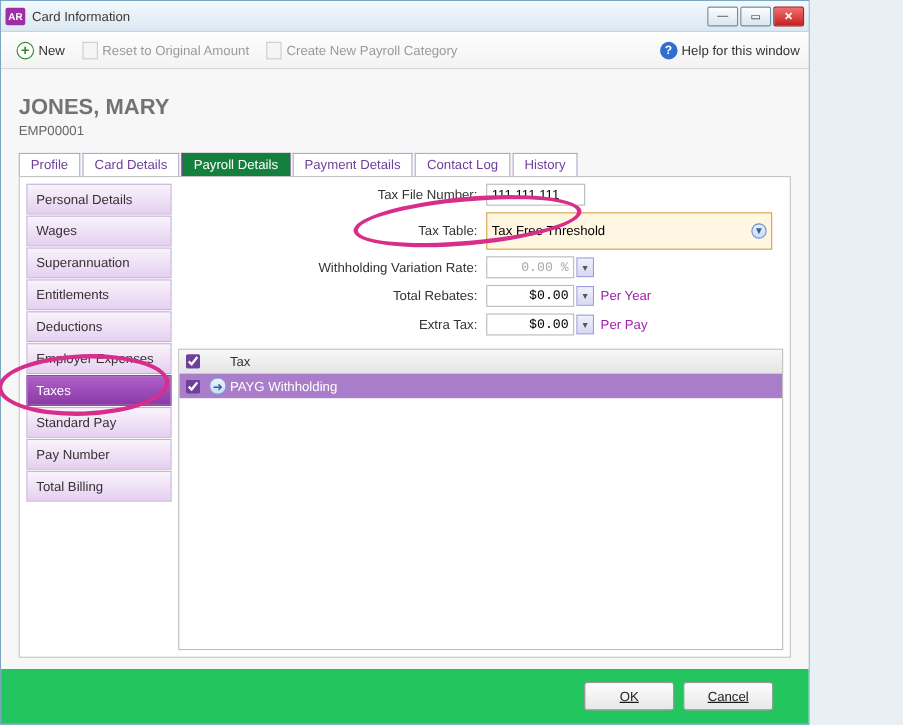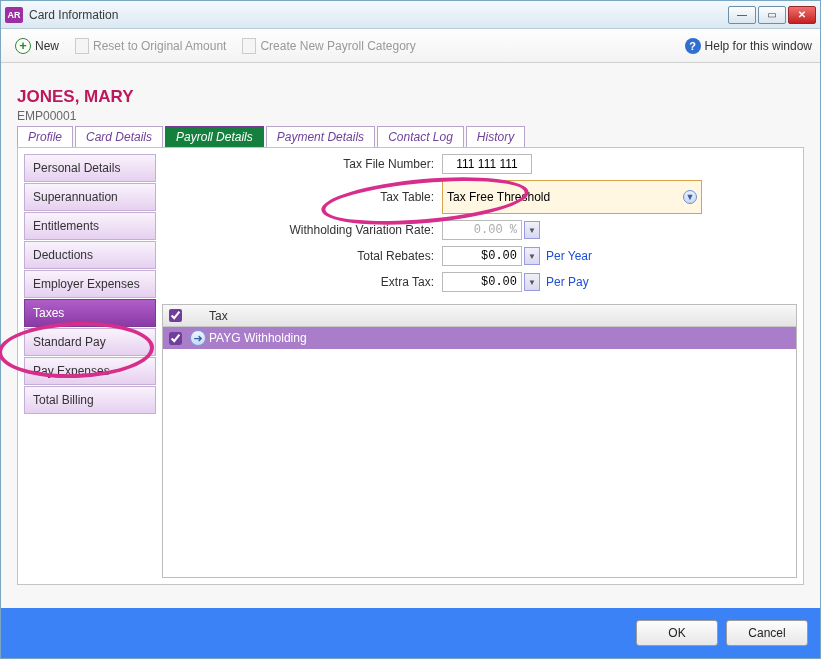--- a/index.html
+++ b/index.html
@@ -6,21 +6,21 @@
   body {
     margin: 0;
     font-family: "Segoe UI", Tahoma, sans-serif;
     font-size: 12px;
     background: #e8f0f4;
     width: 821px;
     height: 659px;
     overflow: hidden;
   }
   .window {
-    width: 821px;
+    width: 736px;
     height: 659px;
     background: #fff;
     border: 1px solid #7aa6c2;
     display: flex;
     flex-direction: column;
     position: relative;
   }
   .titlebar {
     height: 28px;
     background: linear-gradient(#f4f9fd, #dbe8f2);
@@ -95,27 +95,26 @@
   .help-icon{
     width:16px;height:16px;border-radius:50%;background:#2f6fd0;color:#fff;
     display:flex;align-items:center;justify-content:center;font-weight:bold;font-size:11px;
   }
   .content {
     flex: 1;
     background:#f7f7f7;
     padding: 24px 16px 10px 16px;
     position: relative;
   }
-  .emp-name { font-size: 17px; font-weight: bold; color:#be185d; }
+  .emp-name { font-size: 20px; font-weight: bold; color:#737373; }
   .emp-id { color:#666; margin-top:2px; }
   .tabs {
-    margin-top: 3px;
+    margin-top: 13px;
     display:flex;
     gap:2px;
-    font-style:italic;
   }
   .tab {
     padding: 3px 10px;
     font-size: 12px;
     background:#fff;
     border:1px solid #b6a6c9;
     border-bottom:none;
     color:#6f3f9b;
   }
   .tab.active {
@@ -161,21 +160,20 @@
     text-align:right;
     padding-right:8px;
     color:#333;
   }
   .txt {
     border:1px solid #b9b9b9;
     background:#fff;
     height:20px;
     padding:0 4px;
     font-size:12px;
-    text-align:center;
   }
   .combo {
     border:1px solid #d6a24a;
     background:#fff7e2;
     height:20px;
     width:260px;
     padding:16px 4px;
     position:relative;
     display:flex;align-items:center;
   }
@@ -184,21 +182,21 @@
     background:linear-gradient(#e8f0fb,#cadbf3);
     display:flex;align-items:center;justify-content:center;color:#3a5fa0;font-size:9px;
   }
   .numbox {
     width:80px;text-align:right;font-family:Liberation Mono, monospace;
   }
   .ddarrow{
     width:16px;height:18px;border:1px solid #9a9adf;background:linear-gradient(#f0f0fb,#d8d8f0);
     display:inline-flex;align-items:center;justify-content:center;margin-left:2px;font-size:8px;color:#555;
   }
-  .unit { margin-left:6px;color:#1d4ed8; }
+  .unit { margin-left:6px;color:#a21caf; }
   .table {
     border:1px solid #bcbcbc;
     position:absolute;
     left:0;right:0;top:150px;bottom:0;
     background:#fff;
     overflow:hidden;
   }
   .thead {
     height:22px;background:linear-gradient(#f8f8f8,#e4e4e4);
     border-bottom:1px solid #c8c8c8;
@@ -216,22 +214,23 @@
     width:22px;display:flex;justify-content:center;align-items:center;
   }
   .row-arrow{
     width:16px;height:16px;border-radius:50%;
     background:linear-gradient(#eef4fc,#cadbf3);
     border:1px solid #7a9ed8;color:#2f5fa6;font-size:11px;
     display:flex;align-items:center;justify-content:center;
   }
   .footer{
     display:flex;justify-content:flex-end;gap:8px;
-    padding:12px 12px;
-    background:#3b82f6;
+    padding:12px 32px;
+    background:#22c55e;
+    text-decoration:underline;
   }
   .btn{
     width:82px;height:26px;border:1px solid #9a9a9a;border-radius:3px;
     background:linear-gradient(#fdfdfd,#e7e7e7);font-size:12px;color:#222;
   }
 
   
   .annot {
     position:absolute;border:4px solid #d62e8a;border-radius:50%;
     pointer-events:none;
@@ -284,27 +283,28 @@
       <div class="tab active">Payroll Details</div>
       <div class="tab">Payment Details</div>
       <div class="tab">Contact Log</div>
       <div class="tab">History</div>
     </div>
 
     <div class="frame">
 
       <div class="sidebar">
         <div class="side-btn">Personal Details</div>
+        <div class="side-btn">Wages</div>
         <div class="side-btn">Superannuation</div>
         <div class="side-btn">Entitlements</div>
         <div class="side-btn">Deductions</div>
         <div class="side-btn">Employer Expenses</div>
         <div class="side-btn active">Taxes</div>
         <div class="side-btn">Standard Pay</div>
-        <div class="side-btn">Pay Expenses</div>
+        <div class="side-btn">Pay Number</div>
         <div class="side-btn">Total Billing</div>
       </div>
 
       <div class="main">
 
         <div class="form-row">
           <label>Tax File Number:</label>
           <input class="txt" style="width: 90px;" value="111 111 111">
         </div>
 

